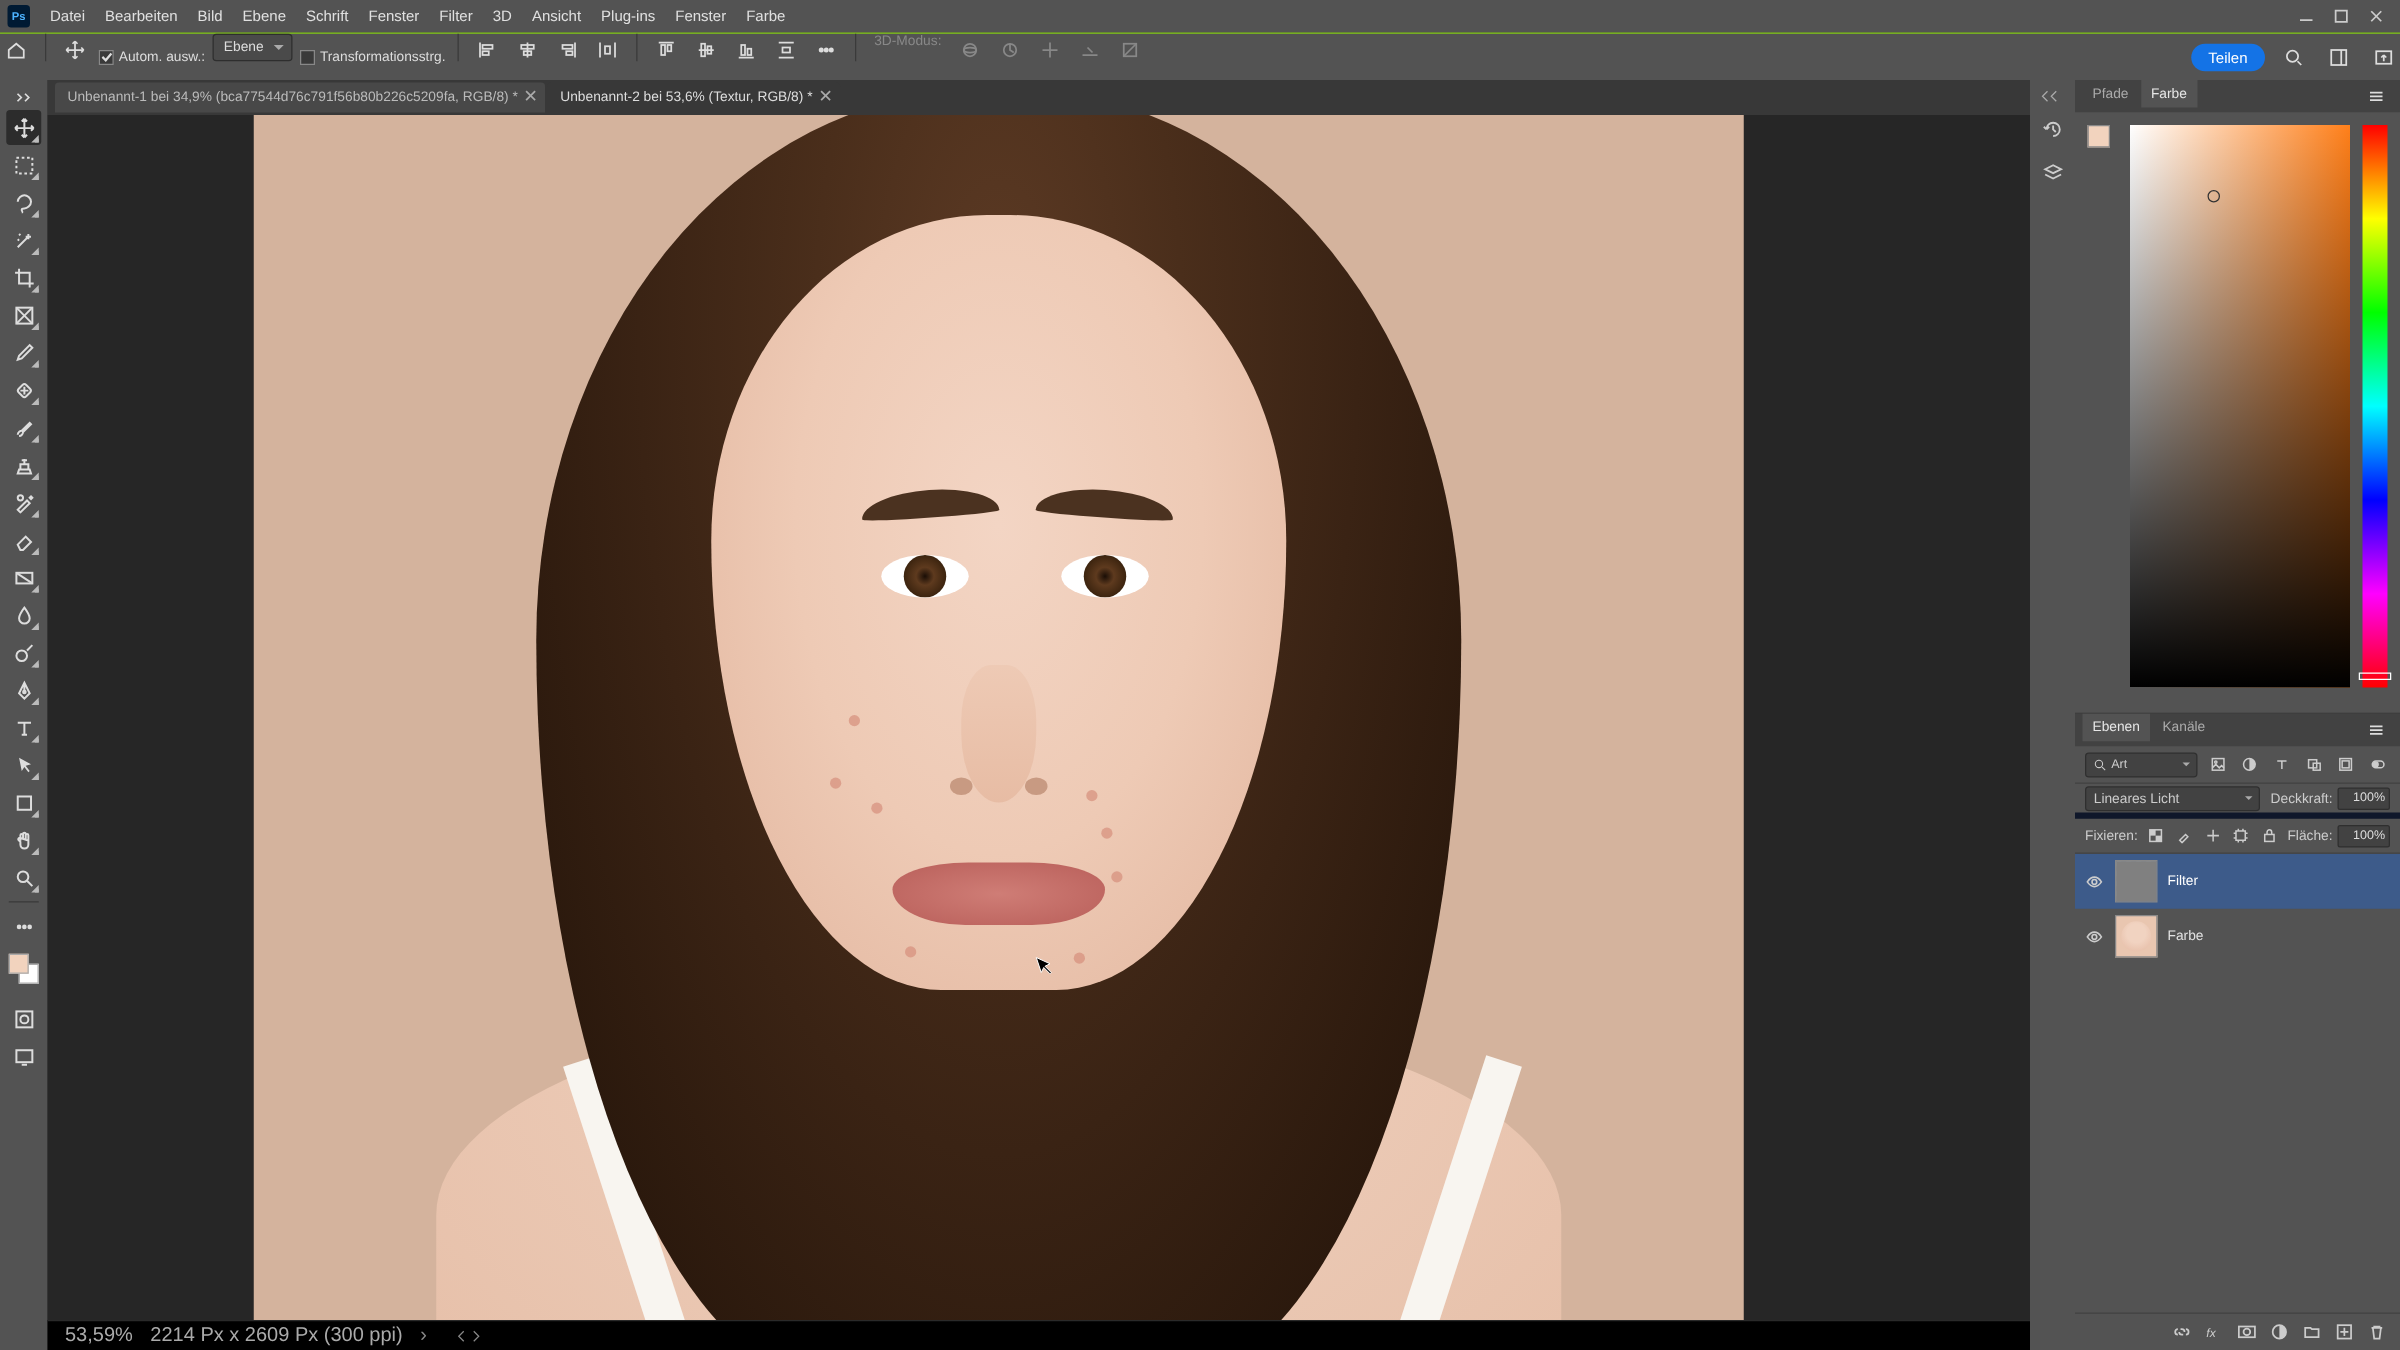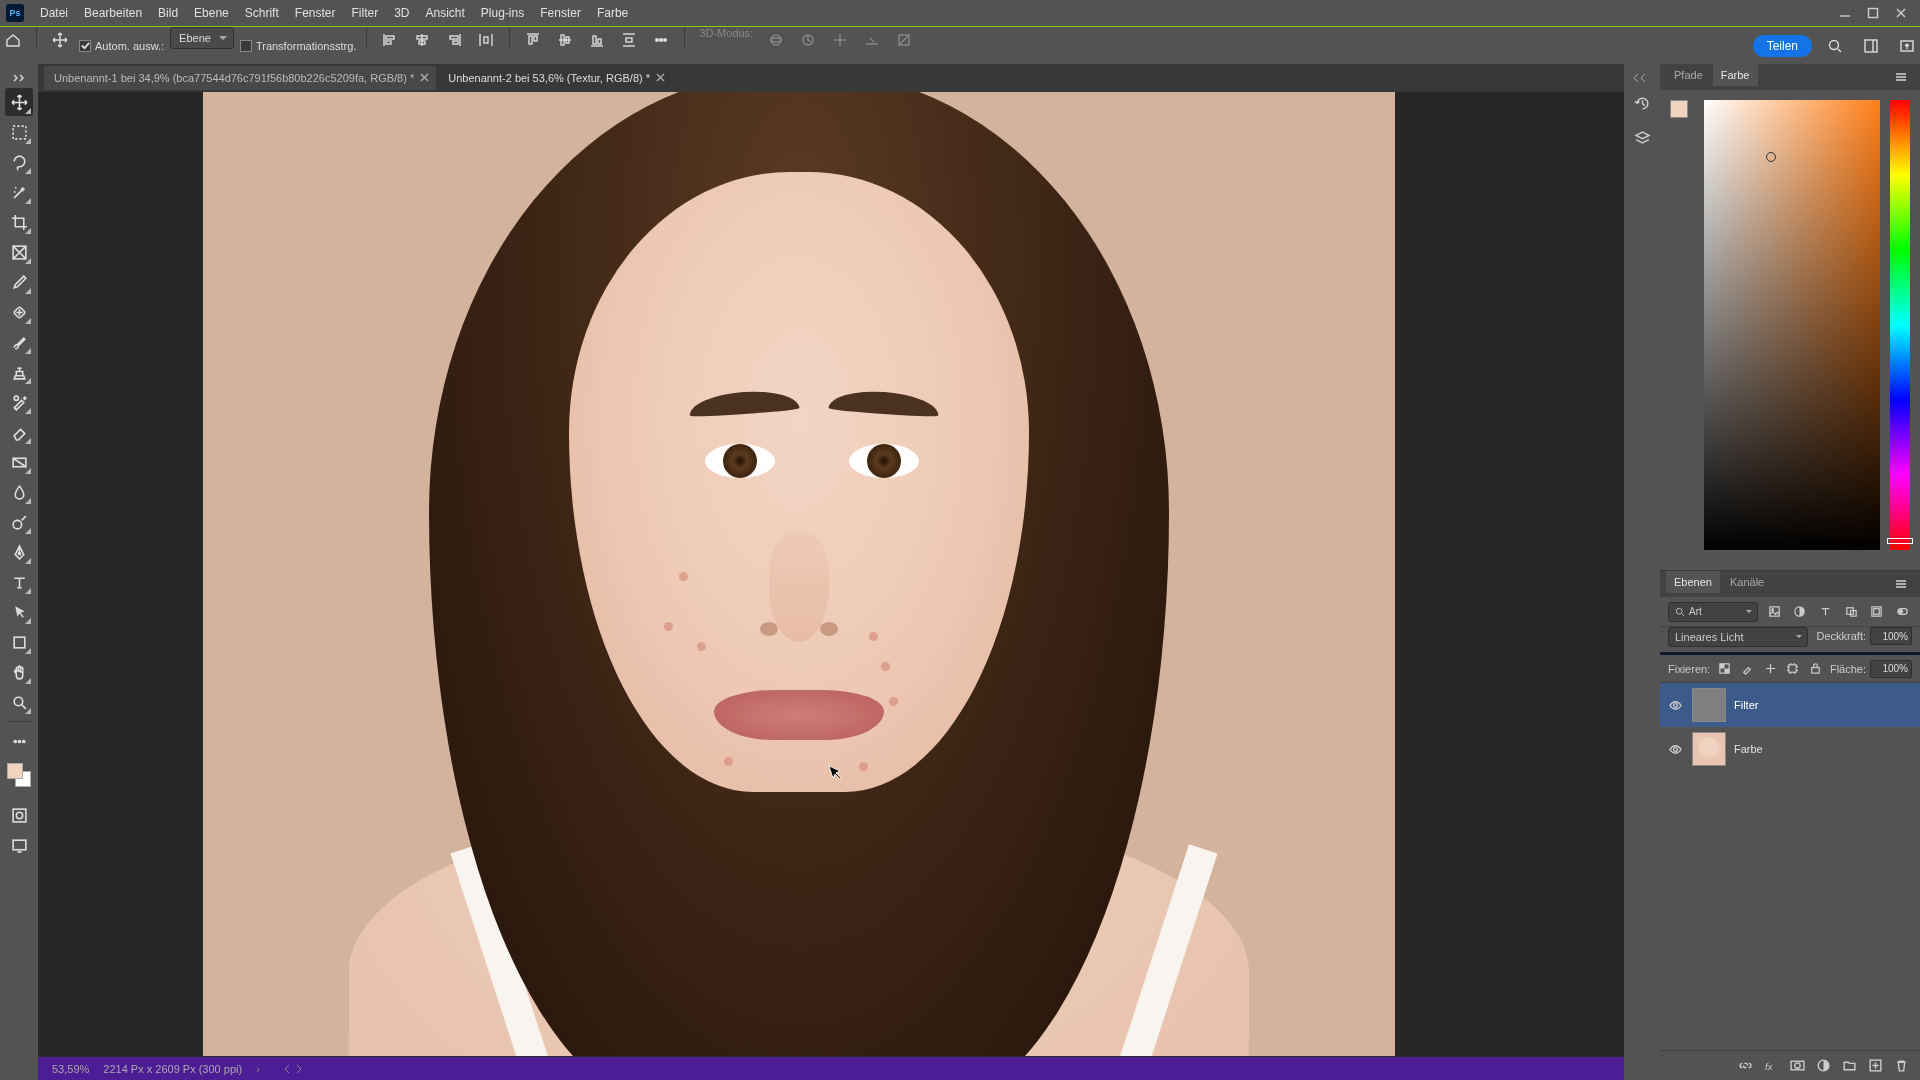--- a/index.html
+++ b/index.html
@@ -66,21 +66,21 @@
   .eye{position:absolute;width:70px;height:34px;background:#fff;border-radius:50%;top:272px;overflow:hidden}
   .eye.l{left:136px}.eye.r{right:110px}
   .iris{position:absolute;left:50%;top:50%;transform:translate(-50%,-50%);width:34px;height:34px;background:radial-gradient(circle,#1a0e06 0%,#5e3a1e 30%,#3c240f 70%);border-radius:50%}
   .nose{position:absolute;left:50%;top:360px;transform:translateX(-50%);width:60px;height:110px;background:linear-gradient(#eecab5,#e7bca4);border-radius:40% 40% 50% 50%}
   .nostrils{position:absolute;left:50%;top:450px;transform:translateX(-50%);width:78px;height:20px;display:flex;justify-content:space-between}
   .nostrils span{width:18px;height:14px;background:#c89a82;border-radius:50%}
   .lips{position:absolute;left:50%;top:518px;transform:translateX(-50%);width:170px;height:50px;background:radial-gradient(ellipse,#cf7d76,#b95f5a);border-radius:50% 50% 48% 48%/60% 60% 80% 80%}
   .blemish{position:absolute;width:9px;height:9px;background:#d58f7c;border-radius:50%;opacity:.7}
   .cursor{position:absolute;left:624px;top:672px;pointer-events:none}
   .cursor svg{width:18px;height:18px}
-  .statusbar{height:24px;background:#4c1d95;color:#aaa;font-size:11px;display:flex;align-items:center;gap:14px;padding:0 14px;border-top:1px solid #2a2a2a}
+  .statusbar{height:24px;background:#000000;color:#aaa;font-size:16px;display:flex;align-items:center;gap:14px;padding:0 14px;border-top:1px solid #2a2a2a}
   .statusbar .scroller{margin-left:8px;display:flex;gap:2px}
   .statusbar .scroller svg{width:10px;height:10px;stroke:#888;fill:none}
 
   
   .dockstrip{width:36px;background:#535353;display:flex;flex-direction:column;align-items:center;padding-top:6px;gap:8px}
   .dockstrip .collapse{width:22px;height:12px;cursor:pointer}
   .dockstrip .collapse svg{stroke:#aaa;fill:none;width:22px;height:12px}
   .panbtn{width:26px;height:26px;display:flex;align-items:center;justify-content:center;cursor:pointer}
   .panbtn svg{width:17px;height:17px;stroke:#ccc;fill:none;stroke-width:1.4}
 
@@ -98,21 +98,21 @@
   .huebar{position:absolute;right:10px;top:10px;width:20px;height:450px;background:linear-gradient(#f00,#ff0,#0f0,#0ff,#00f,#f0f,#f00);cursor:pointer}
   .huebar .hind{position:absolute;left:-3px;right:-3px;top:438px;height:6px;border:1px solid #fff}
 
   .layerpanel{flex:1;background:#535353;display:flex;flex-direction:column;border-top:1px solid #383838}
   .layerpanel .paneltabs{background:#424242}
   .ltoolbar{height:30px;display:flex;align-items:center;gap:6px;padding:0 8px;border-bottom:1px solid #424242}
   .ltoolbar .searchsel{display:flex;align-items:center;gap:4px;width:92px;height:20px;background:#424242;border:1px solid #2f2f2f;border-radius:3px;padding:0 6px;color:#ccc;font-size:10px;cursor:pointer;position:relative}
   .ltoolbar .searchsel::after{content:"";position:absolute;right:5px;top:7px;border:3px solid transparent;border-top-color:#aaa}
   .ltoolbar .fbtn{width:20px;height:20px;display:flex;align-items:center;justify-content:center;cursor:pointer}
   .ltoolbar .fbtn svg{width:13px;height:13px;stroke:#ccc;fill:none;stroke-width:1.3}
-  .blendrow{height:28px;display:flex;align-items:flex-start;gap:6px;padding:0 8px;border-bottom:3px solid #0f172a;font-size:11px;color:#ccc}
+  .blendrow{height:28px;display:flex;align-items:center;gap:6px;padding:0 8px;border-bottom:5px solid #0f172a;font-size:11px;color:#ccc}
   .blendrow .blendsel{flex:0 0 140px;height:20px;background:#424242;border:1px solid #2f2f2f;border-radius:3px;display:flex;align-items:center;padding:0 6px;position:relative;cursor:pointer}
   .blendrow .blendsel::after{content:"";position:absolute;right:5px;top:7px;border:3px solid transparent;border-top-color:#aaa}
   .blendrow .field{margin-left:auto;display:flex;align-items:center;gap:4px}
   .blendrow input{width:42px;height:18px;background:#424242;border:1px solid #2f2f2f;color:#ddd;font-size:10px;text-align:right;padding:0 3px;border-radius:2px}
   .lockrow{height:28px;display:flex;align-items:center;gap:6px;padding:0 8px;border-bottom:1px solid #424242;font-size:11px;color:#ccc}
   .lockrow .lockbtn{width:18px;height:18px;display:flex;align-items:center;justify-content:center;cursor:pointer}
   .lockrow .lockbtn svg{width:13px;height:13px;stroke:#ccc;fill:none;stroke-width:1.3}
   .lockrow .field{margin-left:auto;display:flex;align-items:center;gap:4px}
   .lockrow input{width:42px;height:18px;background:#424242;border:1px solid #2f2f2f;color:#ddd;font-size:10px;text-align:right;padding:0 3px;border-radius:2px}
   .layerlist{flex:1;overflow:auto}

